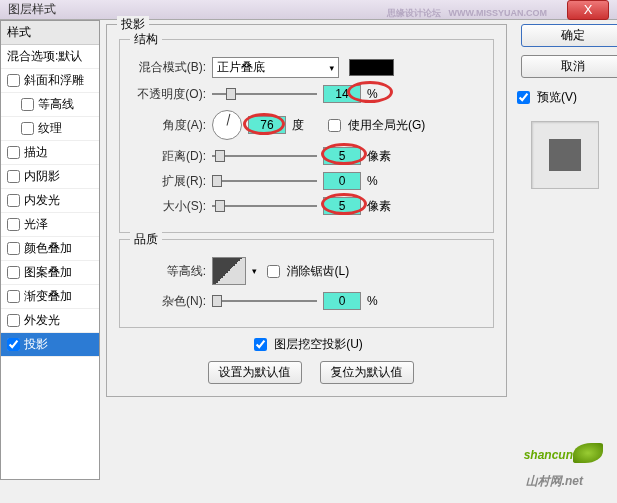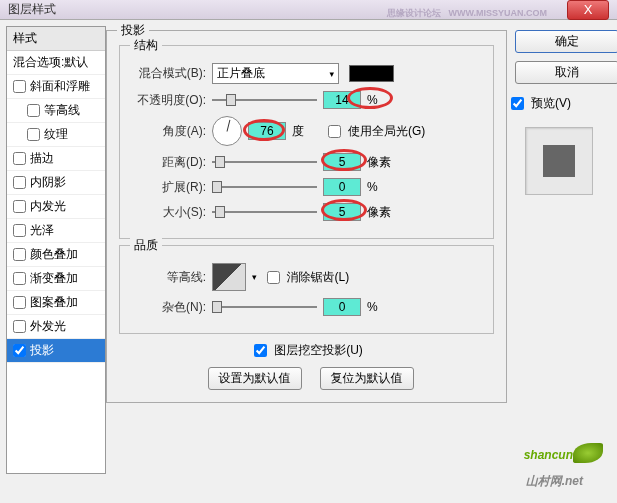--- a/index.html
+++ b/index.html
@@ -2,21 +2,21 @@
 <html><head>
 <meta charset="utf-8">
 <style>
 * { box-sizing: border-box; font-family: "Microsoft YaHei", SimSun, sans-serif; font-size: 12px; }
 body { margin: 0; background: #f0f0f0; width: 617px; height: 503px; position: relative; overflow: hidden; }
 .titlebar { height: 20px; background: linear-gradient(#eae4f0, #d8d0e0); border-bottom: 1px solid #aaa; display: flex; align-items: center; padding: 0 8px; }
 .titlebar .title { flex: 1; color: #333; }
 .close-btn { width: 42px; height: 20px; background: linear-gradient(#e77,#c33); border: 1px solid #a22; border-radius: 3px; color: #fff; text-align: center; line-height: 18px; font-size: 13px; cursor: pointer; }
 .watermark-top { position: absolute; top: 4px; right: 70px; color: #a799b5; font-size: 13px; font-weight: bold; }
 .watermark-top span { font-size: 9px; color: #b5a8c2; margin-left: 4px; }
-.main { display: flex; height: 460px; padding: 6px; }
+.main { display: flex; height: 460px; gap: 6px; }
 .left-panel { width: 100px; border: 1px solid #999; background: #fff; }
 .left-header { background: #e8e8e8; padding: 3px 6px; border-bottom: 1px solid #ccc; }
 .left-item { padding: 3px 6px; border-bottom: 1px solid #eee; display: flex; align-items: center; gap: 4px; cursor: pointer; }
 .left-item.blend { padding-left: 6px; }
 .left-item.indent { padding-left: 20px; }
 .left-item.selected { background: #2c7bd4; color: #fff; }
 .left-item input[type=checkbox] { margin: 0; }
 .center-panel { flex: 1; position: relative; }
 .fieldset { border: 1px solid #aaa; margin: 4px 0 10px 0; padding: 8px 12px 12px 12px; position: relative; }
 .fieldset-title { position: absolute; top: -9px; left: 10px; background: #f0f0f0; padding: 0 4px; }
@@ -91,25 +91,25 @@
     <div class="left-item">
         <input type="checkbox" style="">
         <span>光泽</span>
       </div>
     <div class="left-item">
         <input type="checkbox" style="">
         <span>颜色叠加</span>
       </div>
     <div class="left-item">
         <input type="checkbox" style="">
+        <span>图案叠加</span>
+      </div>
+    <div class="left-item">
+        <input type="checkbox" style="">
         <span>渐变叠加</span>
-      </div>
-    <div class="left-item">
-        <input type="checkbox" style="">
-        <span>图案叠加</span>
       </div>
     <div class="left-item">
         <input type="checkbox" style="">
         <span>外发光</span>
       </div>
     <div class="left-item selected">
         <input type="checkbox" checked="" style="">
         <span>投影</span>
       </div>
   </div>

